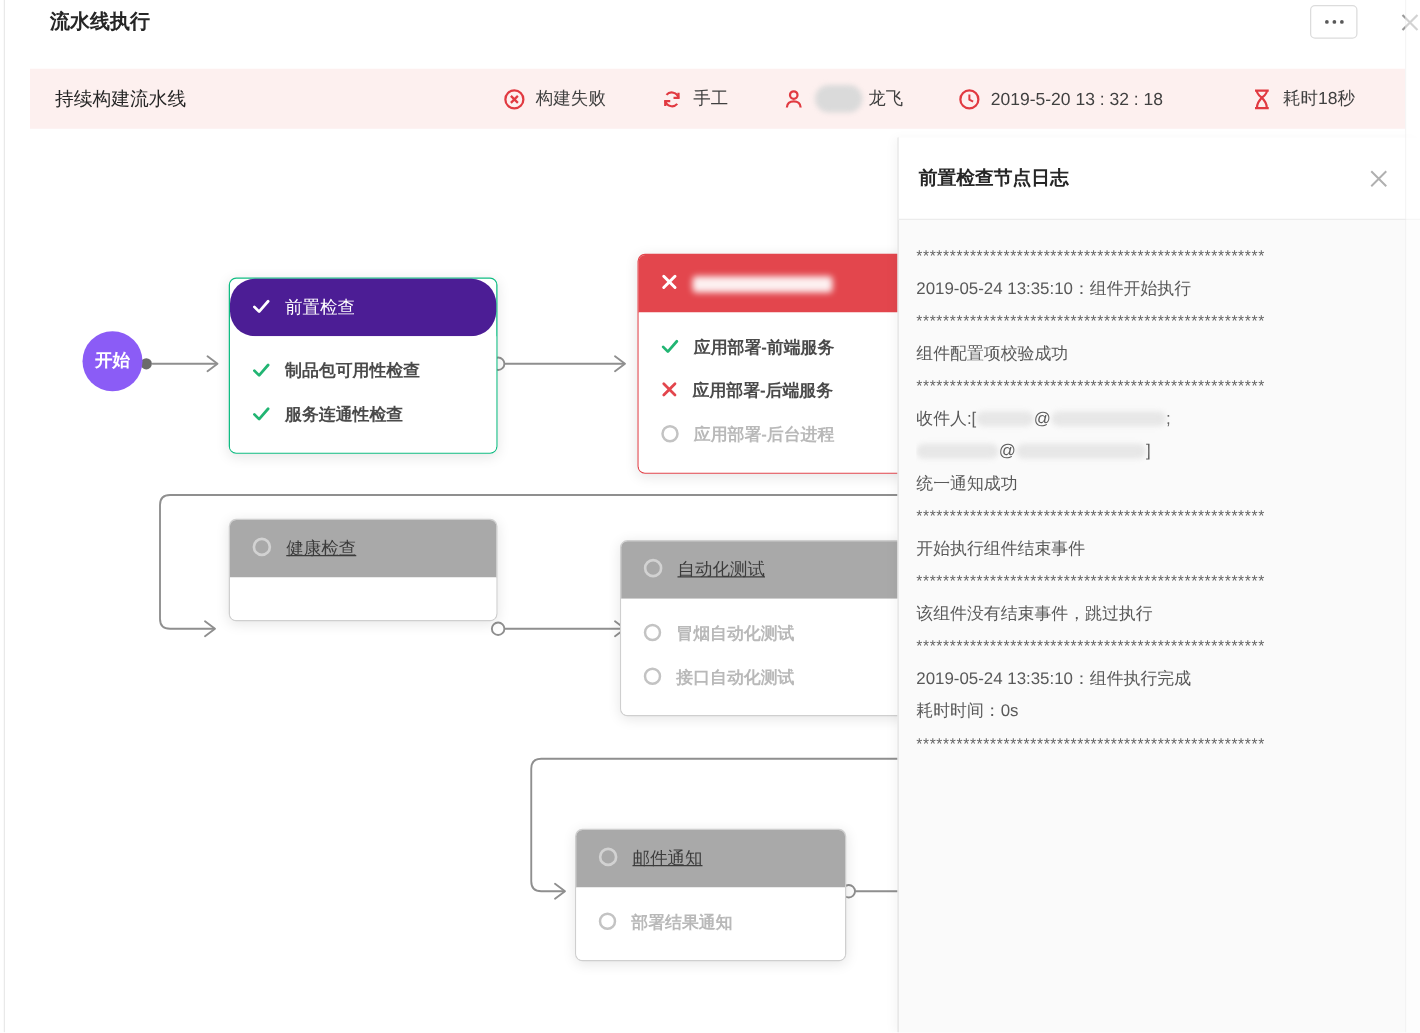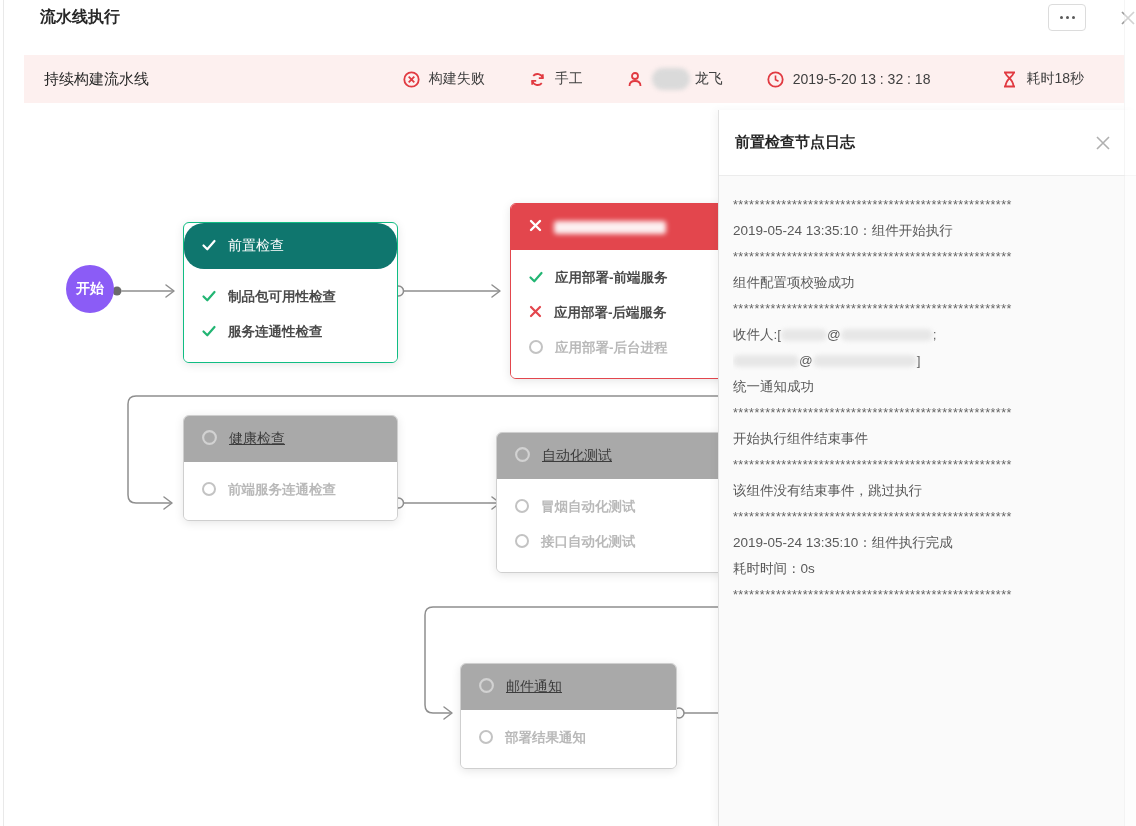--- a/index.html
+++ b/index.html
@@ -38,21 +38,21 @@
 
   .node { position:absolute; background:#fff; border-radius:6px; box-shadow:0 2px 10px rgba(0,0,0,.10); }
   .node-header { height:46px; display:flex; align-items:center; gap:11px; padding:0 17px;
     border-radius:5px 5px 0 0; font-size:14px; }
   .node-body { padding:16px 17px 18px; display:flex; flex-direction:column; gap:11px; border-radius:0 0 5px 5px; background:#fff; }
   .node-item { height:24px; display:flex; align-items:center; gap:11px; font-size:13.5px; color:#4a4a4a; white-space:nowrap;font-weight:bold; }
   .node-item.pending { color:#b9b9b9; }
   .node-item svg, .node-header svg { flex:none; }
 
   .node-success { border:1px solid #10bd83; }
-  .node-success .node-header { background:#0f766e; color:#fff;border-radius:20px; }
+  .node-success .node-header { background:#4c1d95; color:#fff;border-radius:20px; }
   .node-failed { border:1px solid #e3464d; }
   .node-failed .node-header { background:#e3464d; color:#fff; }
   .node-pending-card .node-header { background:#a9a9a9; color:#3c3c3c; font-weight:500;text-decoration:underline; }
   .node-pending-card { border:1px solid #cfcfcf; }
 
   .redact-node-title { display:inline-block; width:112px; height:13px; background:rgba(255,255,255,.92);
     border-radius:3px; filter:blur(2.5px); }
 
   
   .log-panel { position:absolute; left:718px; top:110px; right:0; bottom:0; background:#fafafa;
@@ -221,26 +221,20 @@
   </div>
 
   <div class="node node-pending-card" style="left:183px; top:312px; width:215px;">
     <div class="node-header">
       <span><svg width="17" height="17" viewBox="0 0 16 16">
             <circle cx="8" cy="8" r="6" stroke="#d2d2d2" stroke-width="2" fill="none"></circle>
           </svg></span>
       <span>健康检查</span>
     </div>
     <div class="node-body">
-      <div class="node-item pending">
-        <span><svg width="16" height="16" viewBox="0 0 16 16">
-              <circle cx="8" cy="8" r="6" stroke="#c3c3c3" stroke-width="2" fill="none"></circle>
-            </svg></span>
-        <span>前端服务连通检查</span>
-      </div>
     </div>
   </div>
 
   <div class="node node-pending-card" style="left:496px; top:329px; width:232px;">
     <div class="node-header">
       <span><svg width="17" height="17" viewBox="0 0 16 16">
             <circle cx="8" cy="8" r="6" stroke="#d2d2d2" stroke-width="2" fill="none"></circle>
           </svg></span>
       <span>自动化测试</span>
     </div>

